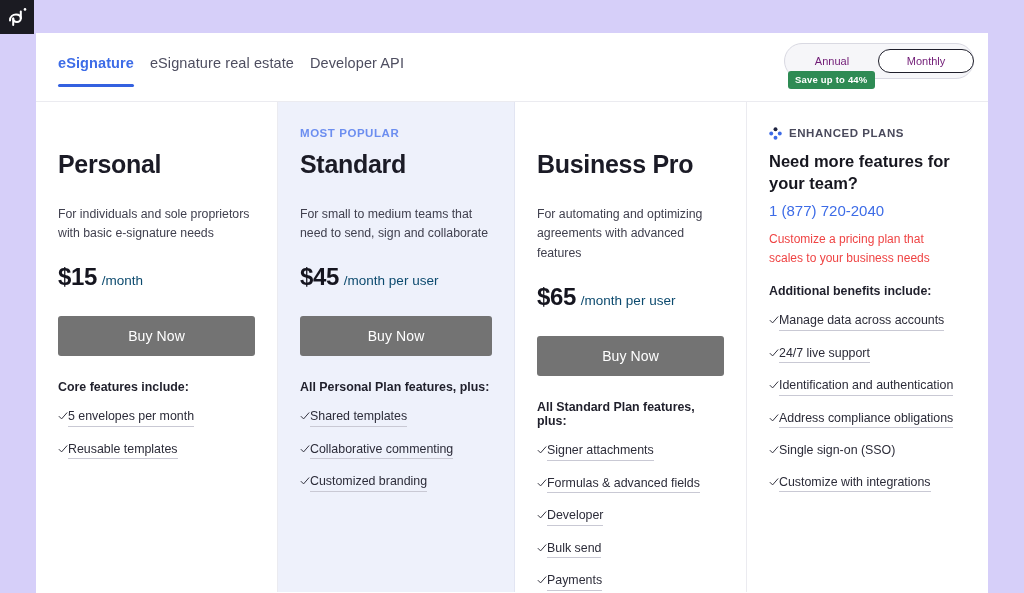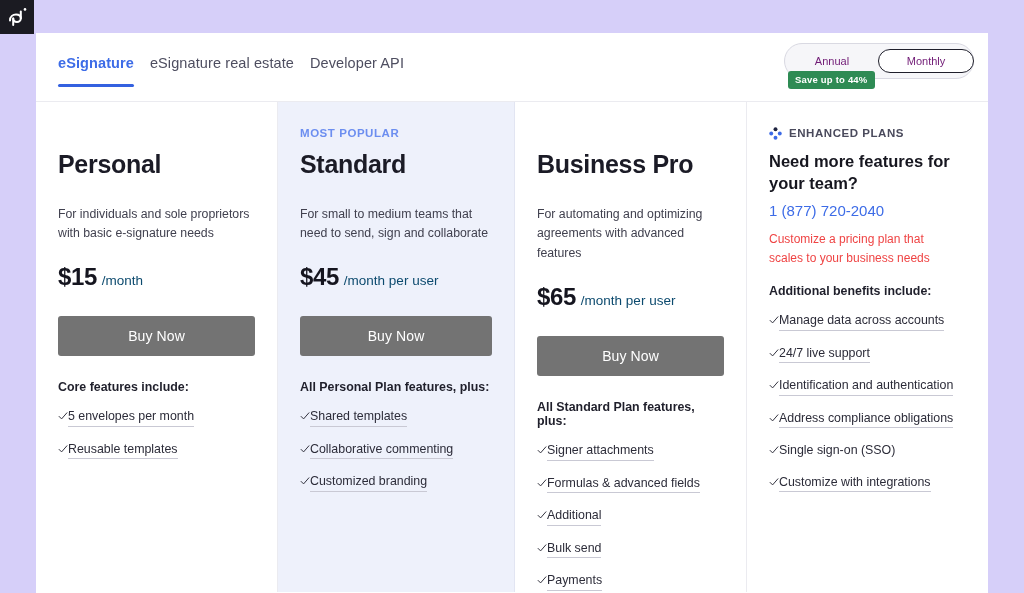--- a/index.html
+++ b/index.html
@@ -303,21 +303,21 @@
       <div class="feature">
         <svg class="check" viewBox="0 0 12 12">
           <path d="M1 6.2 L4.3 9.5 L11 1.8" fill="none" stroke="currentColor" stroke-width="1.2"></path>
         </svg>
         <span class="feature-label">Formulas &amp; advanced fields</span>
       </div>
       <div class="feature">
         <svg class="check" viewBox="0 0 12 12">
           <path d="M1 6.2 L4.3 9.5 L11 1.8" fill="none" stroke="currentColor" stroke-width="1.2"></path>
         </svg>
-        <span class="feature-label">Additional</span>
+        <span class="feature-label">Developer</span>
       </div>
       <div class="feature">
         <svg class="check" viewBox="0 0 12 12">
           <path d="M1 6.2 L4.3 9.5 L11 1.8" fill="none" stroke="currentColor" stroke-width="1.2"></path>
         </svg>
         <span class="feature-label">Bulk send</span>
       </div>
       <div class="feature">
         <svg class="check" viewBox="0 0 12 12">
           <path d="M1 6.2 L4.3 9.5 L11 1.8" fill="none" stroke="currentColor" stroke-width="1.2"></path>

